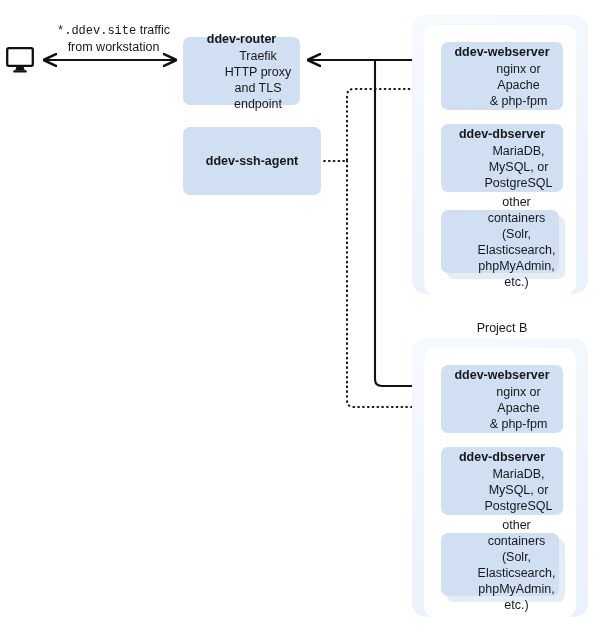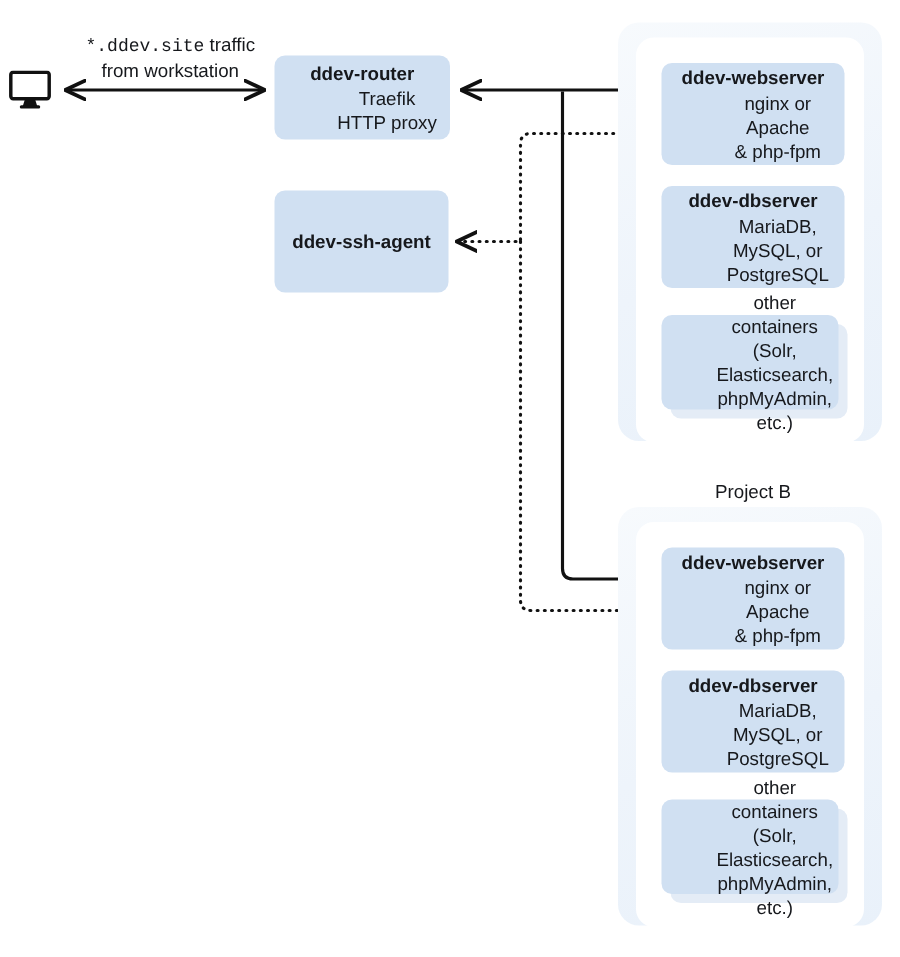--- a/index.html
+++ b/index.html
@@ -75,22 +75,22 @@
     line-height: 17px;
   }
   .svc .svc-sub {
     font-weight: normal;
     font-size: 12.5px;
     line-height: 16px;
     margin-left: 33px;
   }
 
   
-  #box-router  { left: 183px; top: 37px;  width: 117px; height: 56px; }
-  #box-ssh     { left: 183px; top: 127px; width: 116px; height: 68px; }
+  #box-router  { left: 183px; top: 37px;  width: 117px; height: 68px; }
+  #box-ssh     { left: 183px; top: 127px; width: 138px; height: 68px; }
 
   
   .project-label {
     position: absolute;
     width: 170px;
     text-align: center;
     font-size: 12.5px;
     line-height: 16px;
     color: #16181c;
   }
@@ -168,20 +168,21 @@
   </svg>
 
   <div class="traffic-caption">
     <div><span class="mono">*.ddev.site</span><span> traffic</span></div>
     <div>from workstation</div>
   </div>
 
   <div class="svc" id="box-router">
     <div class="svc-title">ddev-router</div>
     <div class="svc-sub">Traefik HTTP proxy</div>
+    <div class="svc-sub">and TLS endpoint</div>
   </div>
 
   <div class="svc" id="box-ssh">
     <div class="svc-title">ddev-ssh-agent</div>
   </div>
 
   <div class="project-outer" id="outer-a"></div>
   <div class="project-inner" id="inner-a"></div>
 
   <div class="svc" id="box-a-web">

